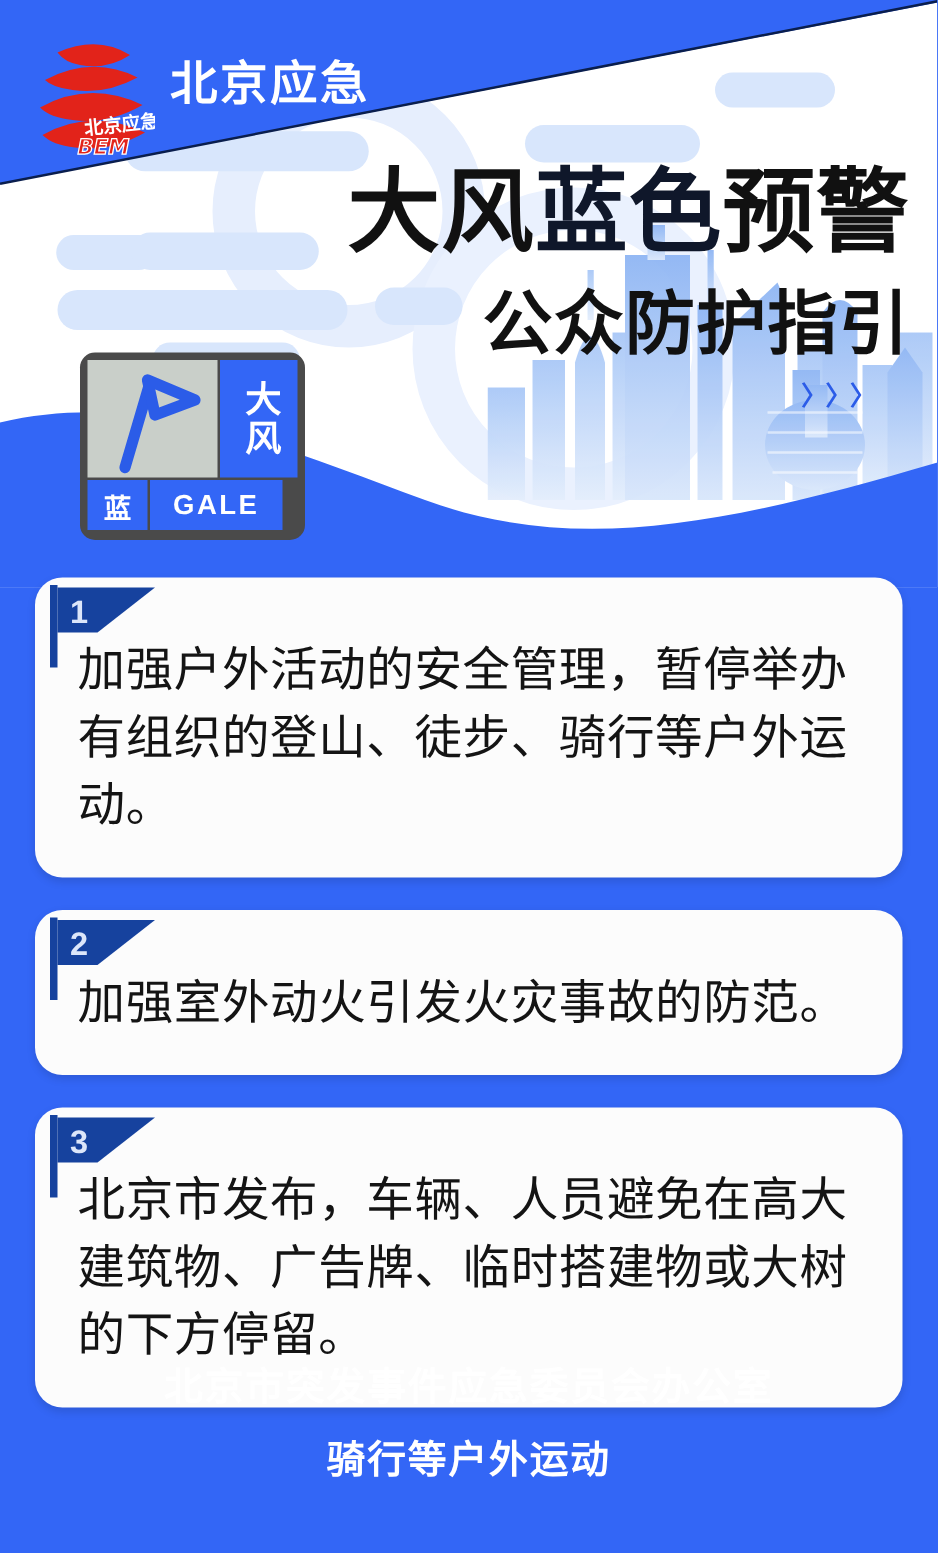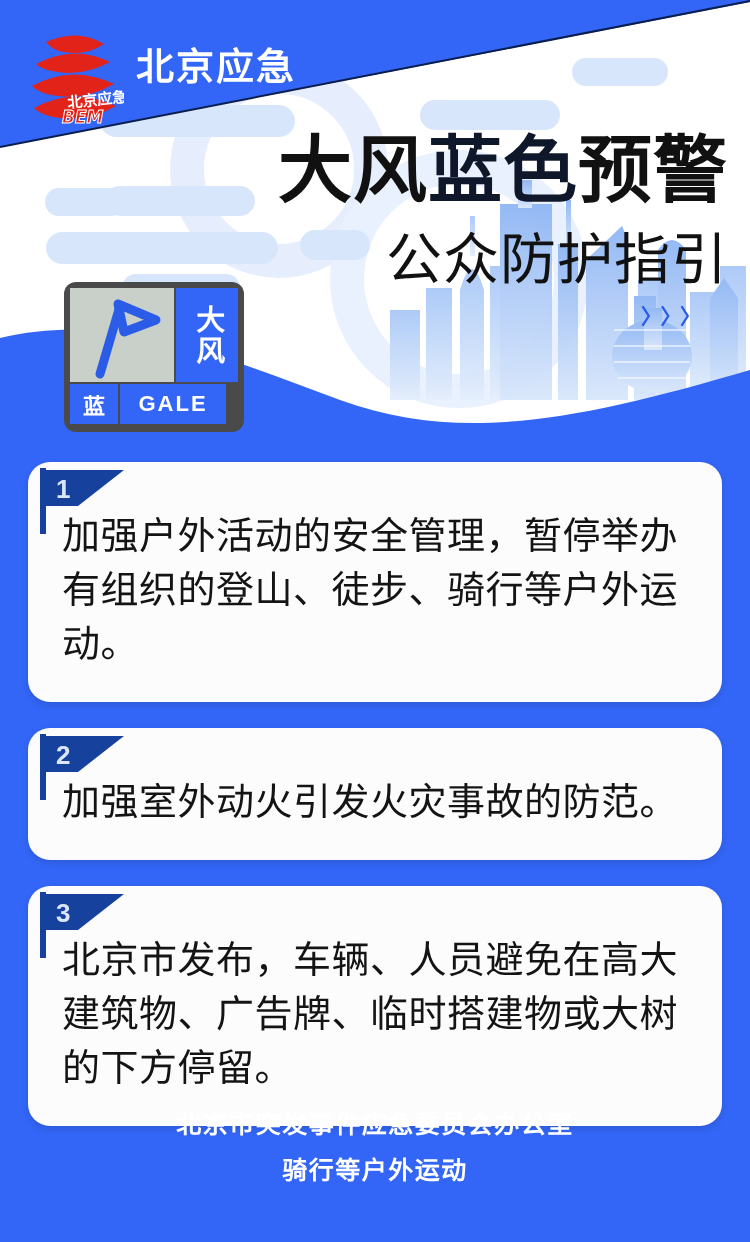--- a/index.html
+++ b/index.html
@@ -85,21 +85,21 @@
     letter-spacing:1px;
     line-height:1;
     white-space:nowrap;
     color:#111111;
     font-family:"DejaVu Sans","Liberation Sans",sans-serif;
   }
   .title-main .hl{color:#0f172a;}
   .title-sub{
     position:absolute;right:22px;top:232px;z-index:8;
     font-size:56px;
-    font-weight:normal;
+    font-weight:bold;
     letter-spacing:1px;
     line-height:1;
     white-space:nowrap;
     color:#111111;
     font-family:"DejaVu Sans","Liberation Sans",sans-serif;
   }
   .chevrons{
     position:absolute;right:40px;top:300px;z-index:8;
     color:#2B5CE8;font-size:21px;font-weight:bold;letter-spacing:9px;
   }
@@ -168,23 +168,23 @@
     position:absolute;left:24px;top:8px;
     color:#DCE6FA;font-size:26px;font-weight:bold;z-index:4;
     font-family:"Liberation Sans",sans-serif;
   }
 
   
   .footer{
     position:absolute;left:0;bottom:46px;width:750px;text-align:center;z-index:5;
   }
   .footer div{
-    color:#FFFFFF;font-size:25px;font-weight:bold;line-height:1.85;
+    color:#FFFFFF;font-size:31px;font-weight:bold;line-height:1.85;
     letter-spacing:1.5px;
-    font-family:Liberation Mono, monospace;
+    font-family:Liberation Sans, sans-serif;
     text-align:center;
   }
 </style>
 </head>
 <body>
 
 <div class="poster">
 
   <div class="hero">
     <div class="hero-white"></div>

